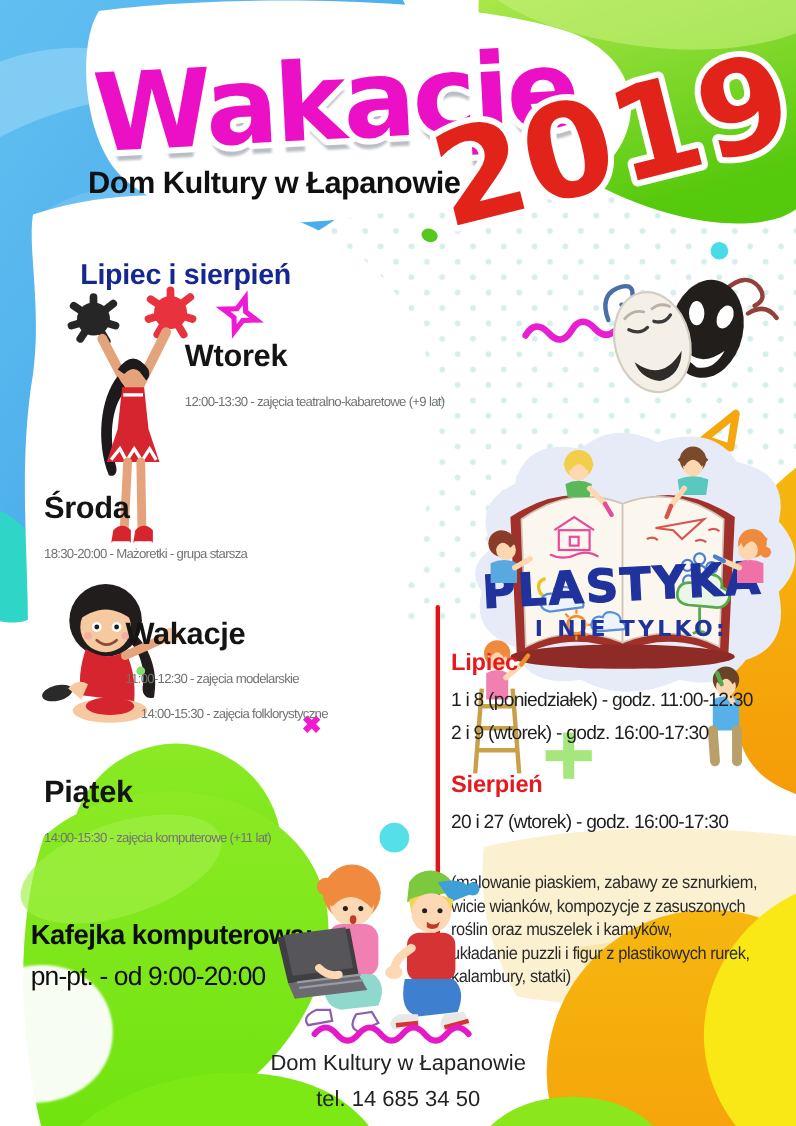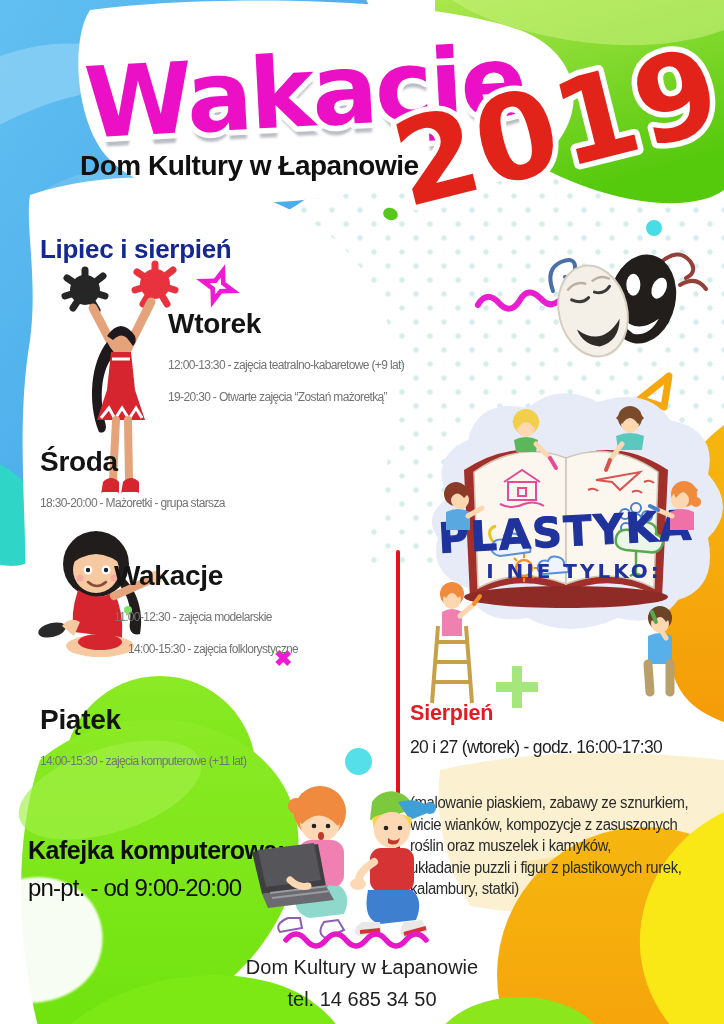--- a/index.html
+++ b/index.html
@@ -11,21 +11,21 @@
                          radial-gradient(#d6efed 2.4px, rgba(0,0,0,0) 3px);
         background-size:28px 28px;background-position:0 0,14px 14px;}
   svg{display:block;overflow:visible;}
   text{font-family:"DejaVu Sans",sans-serif;}
   .wak{font-weight:bold;font-size:98px;letter-spacing:-3px;}
   .wak-shadow{fill:#a9aeb6;opacity:.8;}
   .wak-main{fill:#eb10c5;stroke:#ffffff;stroke-width:11px;paint-order:stroke;stroke-linejoin:round;}
   .yr{font-weight:bold;font-size:118px;fill:#e2231a;stroke:#ffffff;stroke-width:11px;
       paint-order:stroke;stroke-linejoin:round;}
   .subtitle{font-weight:700;font-size:28px;color:#101010;letter-spacing:-0.5px;}
-  .season{font-weight:700;font-size:26px;color:#15288f;letter-spacing:-0.3px;}
+  .season{font-weight:700;font-size:26px;color:#15288f;letter-spacing:-0.3px;margin-left:33px;}
   .day{font-weight:700;font-size:28px;color:#141414;margin-bottom:9px;letter-spacing:-0.3px;}
   .item{font-size:12px;color:#737373;letter-spacing:-0.65px;line-height:32px;white-space:nowrap;}
   .indent{margin-left:14px;}
   .month{font-weight:700;font-size:21.5px;color:#e31b20;margin-bottom:6px;letter-spacing:-0.2px;}
   .ritem{font-size:17.5px;color:#1f1f1f;letter-spacing:-0.7px;line-height:30px;white-space:nowrap;}
   .note{font-size:16px;color:#2a2a2a;letter-spacing:-0.4px;line-height:21.5px;width:330px;
         transform:scaleX(.93);transform-origin:left top;}
   .cafe-title{font-weight:700;font-size:25px;letter-spacing:-0.5px;color:#0d0d0d;white-space:nowrap;}
   .cafe-hours{font-weight:400;font-size:24px;letter-spacing:-0.8px;color:#0d0d0d;white-space:nowrap;}
   .footer-line{font-size:20px;color:#222;text-align:center;width:300px;}
@@ -207,21 +207,20 @@
     <path d="M73,158 L74,218" stroke="#e5a37b" stroke-width="8" stroke-linecap="round"></path>
     <path d="M48,220 Q56,212 64,220 L64,232 L46,232 Z" fill="#d6252f"></path>
     <path d="M68,220 Q76,212 84,220 L84,232 L66,232 Z" fill="#d6252f"></path>
     <rect x="46" y="230" width="18" height="5" rx="2" fill="#ffffff"></rect>
     <rect x="66" y="230" width="18" height="5" rx="2" fill="#ffffff"></rect>
   </svg>
 
   <div class="abs" style="left:168px;top:308px">
     <div class="day">Wtorek</div>
     <div class="item">12:00-13:30 - zajęcia teatralno-kabaretowe (+9 lat)</div>
-    <div class="item">19-20:30 - Otwarte zajęcia “Zostań mażoretką”</div>
   </div>
 
   <div class="abs" style="left:40px;top:446px">
     <div class="day">Środa</div>
     <div class="item">18:30-20:00 - Mażoretki - grupa starsza</div>
   </div>
 
   <svg class="abs" style="left:22px;top:518px;width:195px;height:150px" viewBox="0 0 195 150">
     <ellipse cx="30" cy="112" rx="14" ry="7" fill="#2a2a2a" transform="rotate(-14 30 112)"></ellipse>
     <circle cx="74" cy="46" r="33" fill="#221d1d"></circle>
@@ -354,20 +353,25 @@
       <path d="M240,238 Q252,224 264,238 L258,244 Q252,234 246,244 Z" fill="#6b4326"></path>
       <path d="M240,258 Q252,252 264,258 L264,286 L240,286 Z" fill="#58b0e8"></path>
       <path d="M240,286 L242,314 M262,286 L262,314" stroke="#b9a06a" stroke-width="9" stroke-linecap="round"></path>
       <path d="M258,260 L248,244" stroke="#fcd7b0" stroke-width="5" stroke-linecap="round"></path>
       <line x1="248" y1="244" x2="244" y2="234" stroke="#57a84e" stroke-width="4" stroke-linecap="round"></line>
     </g>
   </svg>
 
   <div class="abs divider" style="left:396px;top:550px;height:320px"></div>
 
+  <div class="abs" style="left:410px;top:590px">
+    <div class="month">Lipiec</div>
+    <div class="ritem">1 i 8 (poniedziałek) - godz. 11:00-12:30</div>
+    <div class="ritem">2 i 9 (wtorek) - godz. 16:00-17:30</div>
+  </div>
 
   <div class="abs" style="left:410px;top:701px">
     <div class="month">Sierpień</div>
     <div class="ritem">20 i 27 (wtorek) - godz. 16:00-17:30</div>
   </div>
 
   <div class="abs note" style="left:410px;top:792px">
     <div>(malowanie piaskiem, zabawy ze sznurkiem,</div>
     <div>wicie wianków, kompozycje z zasuszonych</div>
     <div>roślin oraz muszelek i kamyków,</div>

